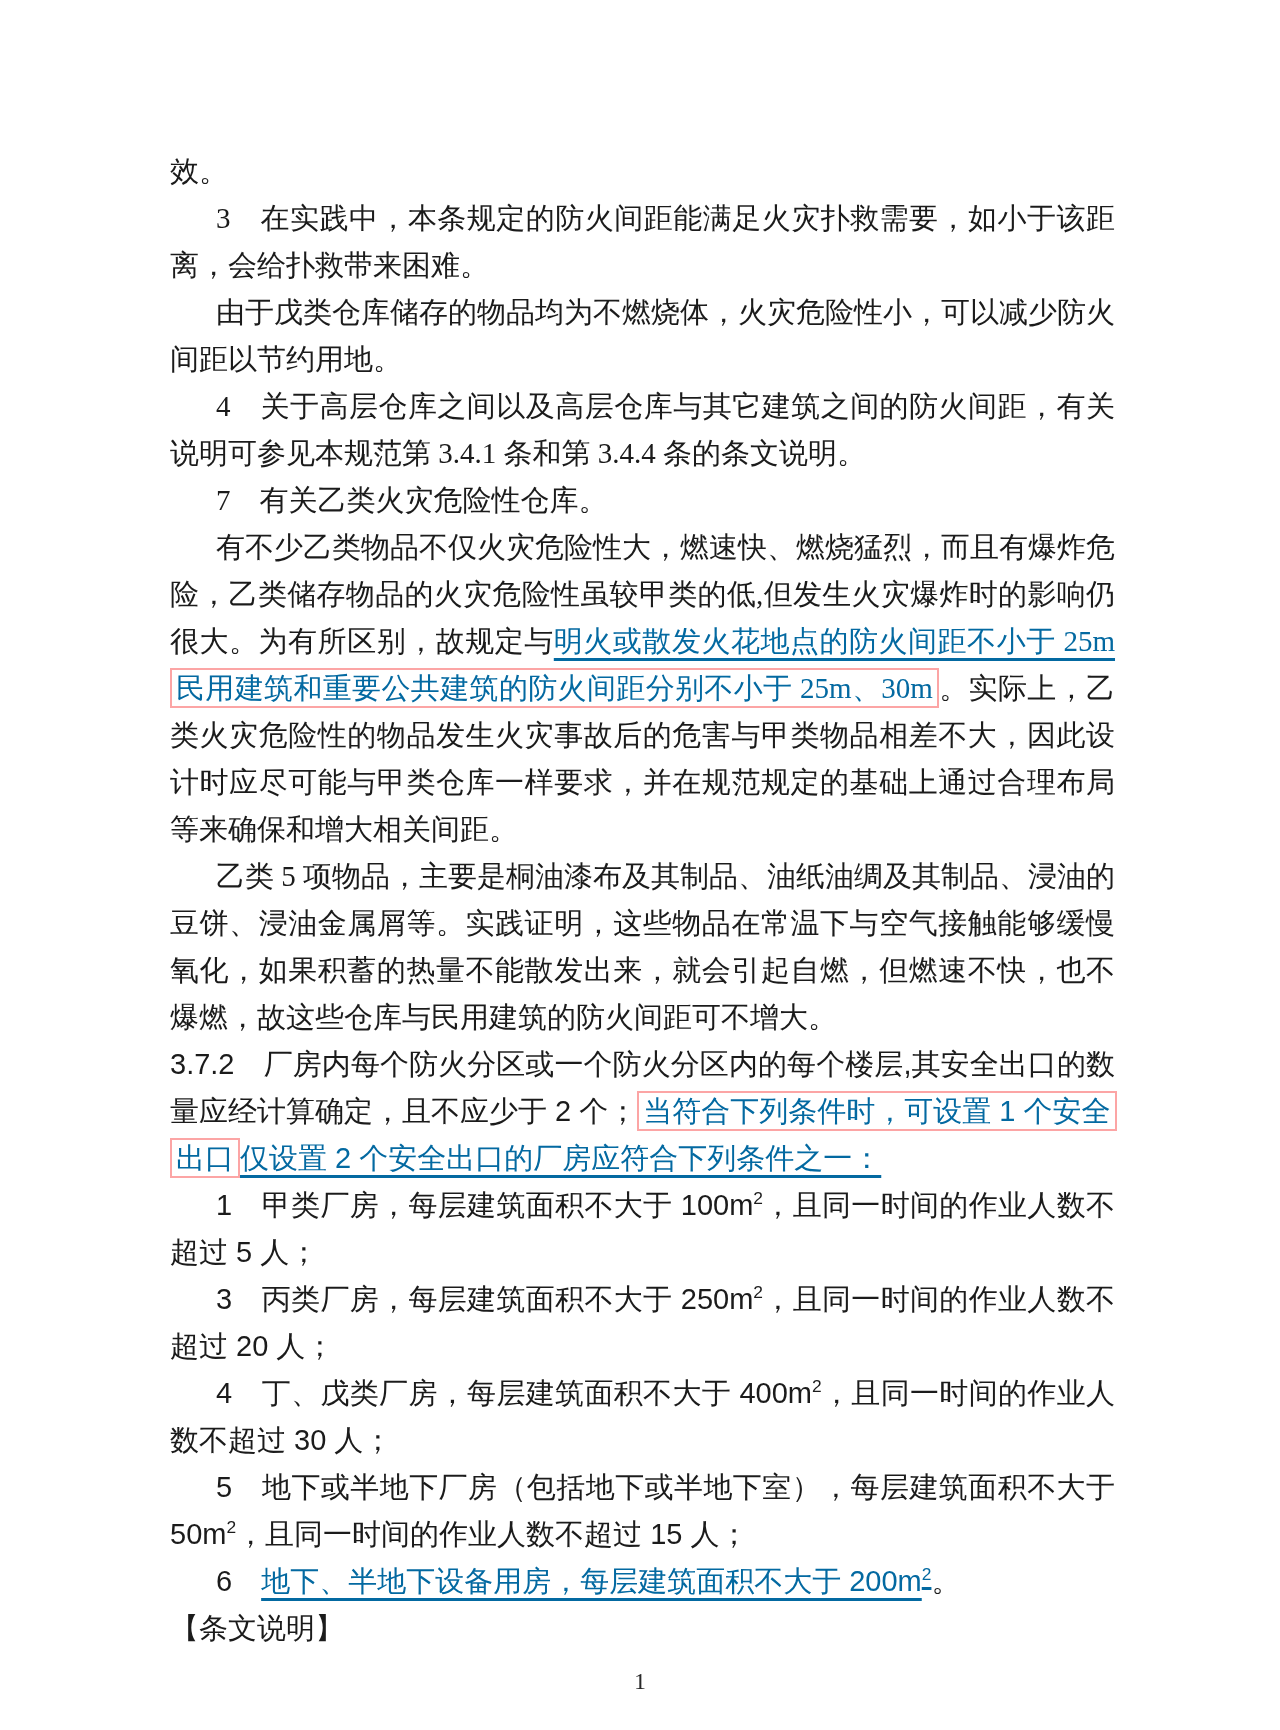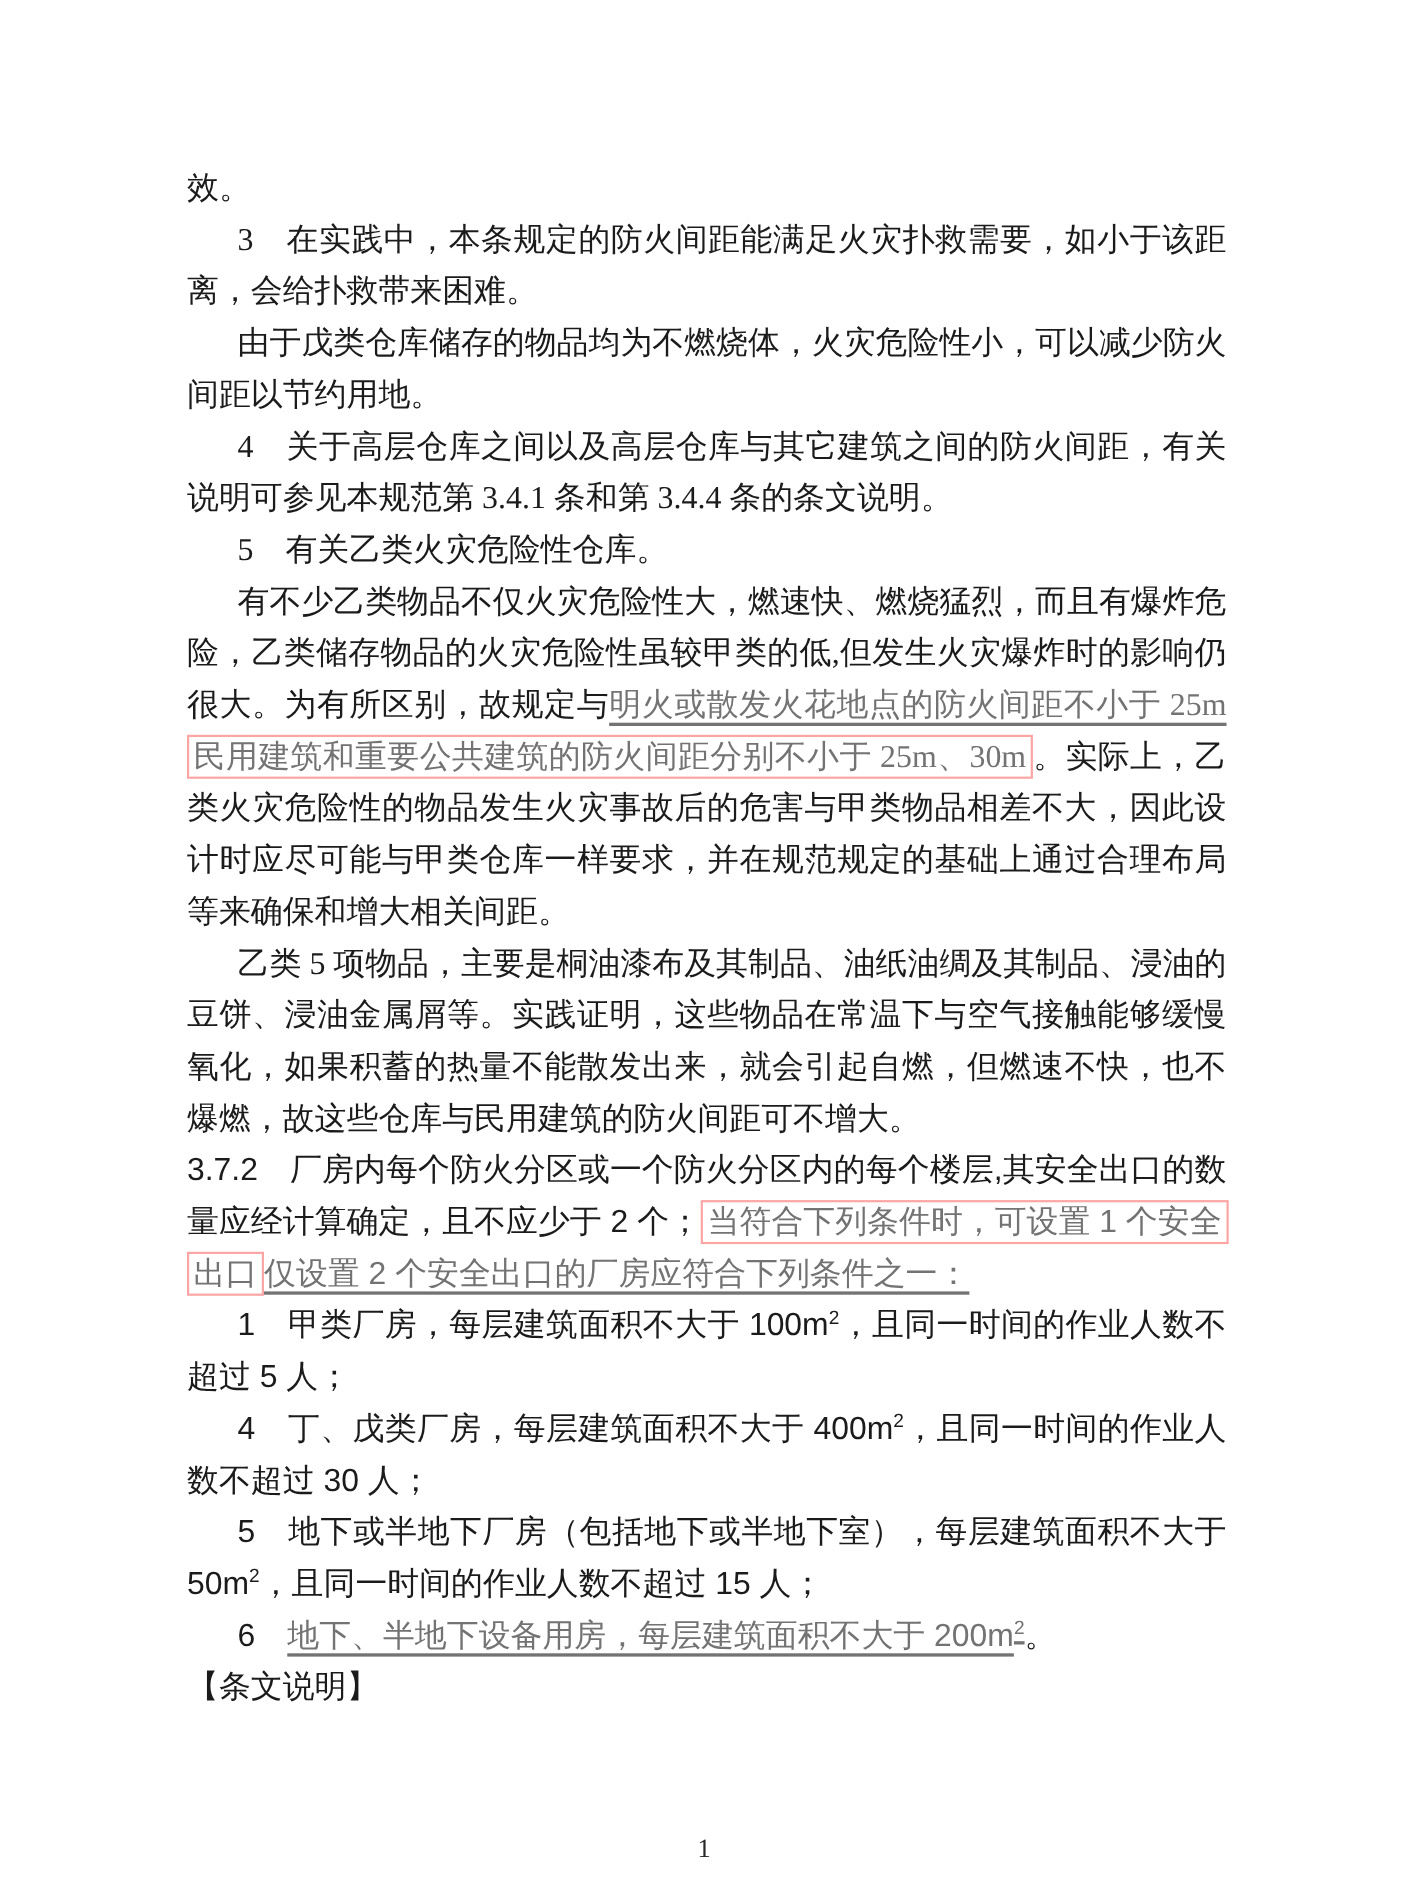--- a/index.html
+++ b/index.html
@@ -38,21 +38,21 @@
   }
   .content p.indent {
     text-indent: 46px;
   }
   .run { }
   .bold {
     font-family: "Liberation Sans", "DejaVu Sans", sans-serif;
     font-weight: 400;
   }
   .red {
-    color: #737373;
+    color: #0369a1;
   }
   .underline {
     text-decoration: underline;
     text-decoration-thickness: 2.5px;
     text-underline-offset: 7px;
   }
   .boxed {
     border: 2px solid #fca5a5;
     padding: 2px 4px;
     -webkit-box-decoration-break: clone;
@@ -76,24 +76,25 @@
 </style>
 </head>
 <body>
 
 <div class="page">
   <div class="content">
       <p><span class="run">效。</span></p>
       <p class="indent"><span class="run">3　在实践中，本条规定的防火间距能满足火灾扑救需要，如小于该距离，会给扑救带来困难。</span></p>
       <p class="indent"><span class="run">由于戊类仓库储存的物品均为不燃烧体，火灾危险性小，可以减少防火间距以节约用地。</span></p>
       <p class="indent"><span class="run">4　关于高层仓库之间以及高层仓库与其它建筑之间的防火间距，有关说明可参见本规范第 3.4.1 条和第 3.4.4 条的条文说明。</span></p>
-      <p class="indent"><span class="run">5　有关乙类火灾危险性仓库。</span></p>
+      <p class="indent"><span class="run">7　有关乙类火灾危险性仓库。</span></p>
       <p class="indent"><span class="run">有不少乙类物品不仅火灾危险性大，燃速快、燃烧猛烈，而且有爆炸危险，乙类储存物品的火灾危险性虽较甲类的低,但发生火灾爆炸时的影响仍很大。为有所区别，故规定与</span><span class="run red underline">明火或散发火花地点的防火间距不小于 25m</span><span class="run"> </span><span class="run red boxed">民用建筑和重要公共建筑的防火间距分别不小于 25m、30m</span><span class="run">。实际上，乙类火灾危险性的物品发生火灾事故后的危害与甲类物品相差不大，因此设计时应尽可能与甲类仓库一样要求，并在规范规定的基础上通过合理布局等来确保和增大相关间距。</span></p>
       <p class="indent"><span class="run">乙类 5 项物品，主要是桐油漆布及其制品、油纸油绸及其制品、浸油的豆饼、浸油金属屑等。实践证明，这些物品在常温下与空气接触能够缓慢氧化，如果积蓄的热量不能散发出来，就会引起自燃，但燃速不快，也不爆燃，故这些仓库与民用建筑的防火间距可不增大。</span></p>
       <p><span class="run bold">3.7.2　厂房内每个防火分区或一个防火分区内的每个楼层,其安全出口的数量应经计算确定，且不应少于 2 个；</span><span class="run red boxed bold">当符合下列条件时，可设置 1 个安全出口</span><span class="run red underline bold">仅设置 2 个安全出口的厂房应符合下列条件之一：</span></p>
       <p class="indent"><span class="run bold">1　甲类厂房，每层建筑面积不大于 100m</span><span class="run bold sup">2</span><span class="run bold">，且同一时间的作业人数不超过 5 人；</span></p>
+      <p class="indent"><span class="run bold">3　丙类厂房，每层建筑面积不大于 250m</span><span class="run bold sup">2</span><span class="run bold">，且同一时间的作业人数不超过 20 人；</span></p>
       <p class="indent"><span class="run bold">4　丁、戊类厂房，每层建筑面积不大于 400m</span><span class="run bold sup">2</span><span class="run bold">，且同一时间的作业人数不超过 30 人；</span></p>
       <p class="indent"><span class="run bold">5　地下或半地下厂房（包括地下或半地下室），每层建筑面积不大于 50m</span><span class="run bold sup">2</span><span class="run bold">，且同一时间的作业人数不超过 15 人；</span></p>
       <p class="indent"><span class="run bold">6　</span><span class="run red underline bold">地下、半地下设备用房，每层建筑面积不大于 200m</span><span class="run red underline bold sup">2</span><span class="run bold">。</span></p>
       <p><span class="run bold">【条文说明】</span></p>
     </div>
   <div class="page-number">1</div>
 </div>
 
 </body></html>

